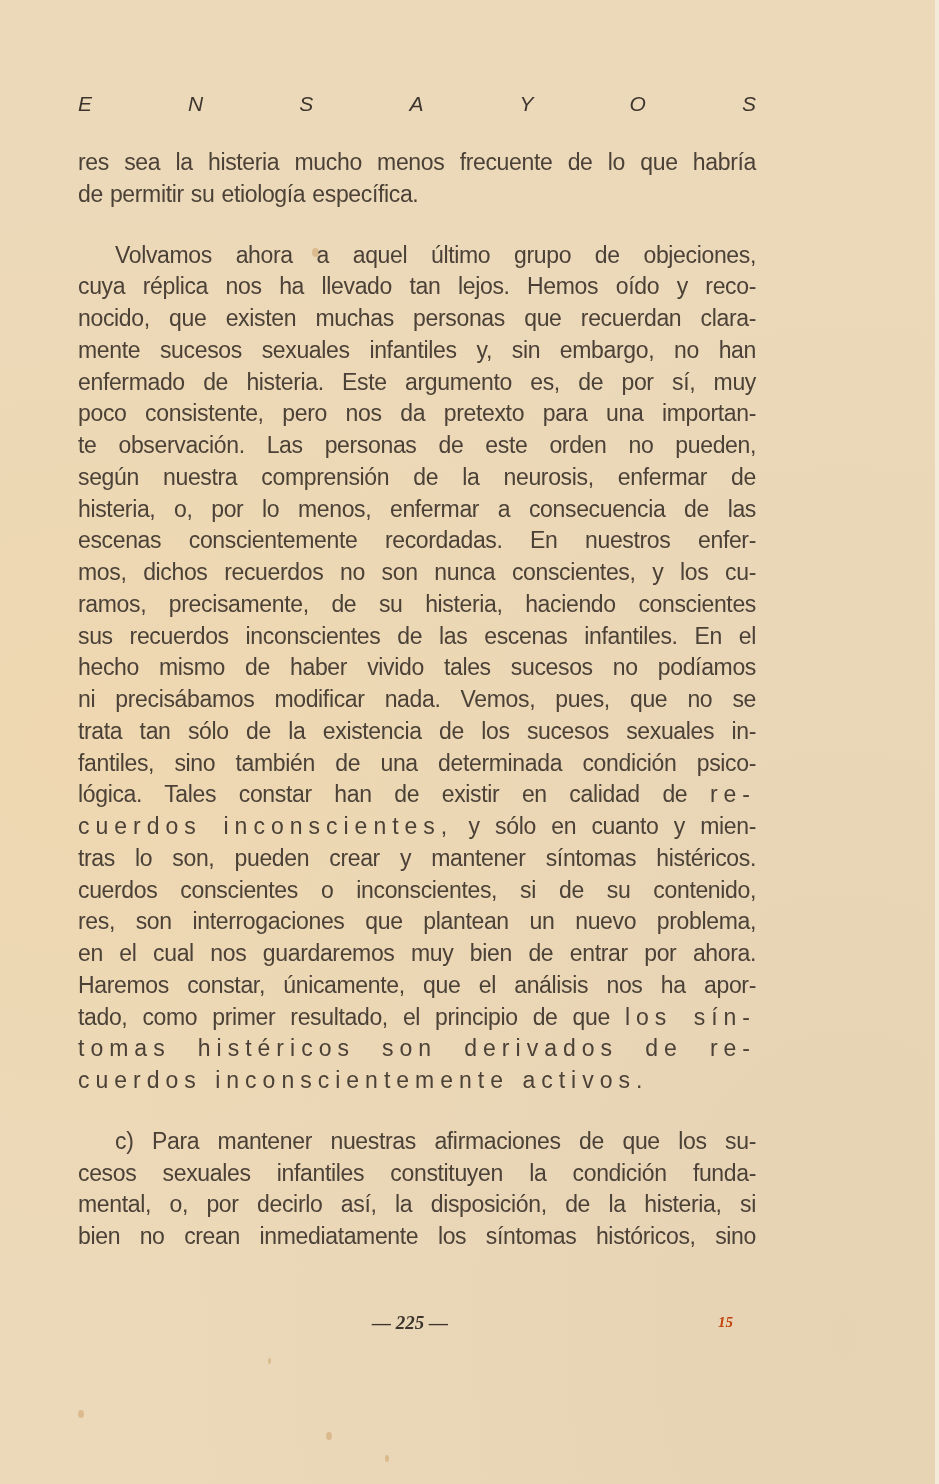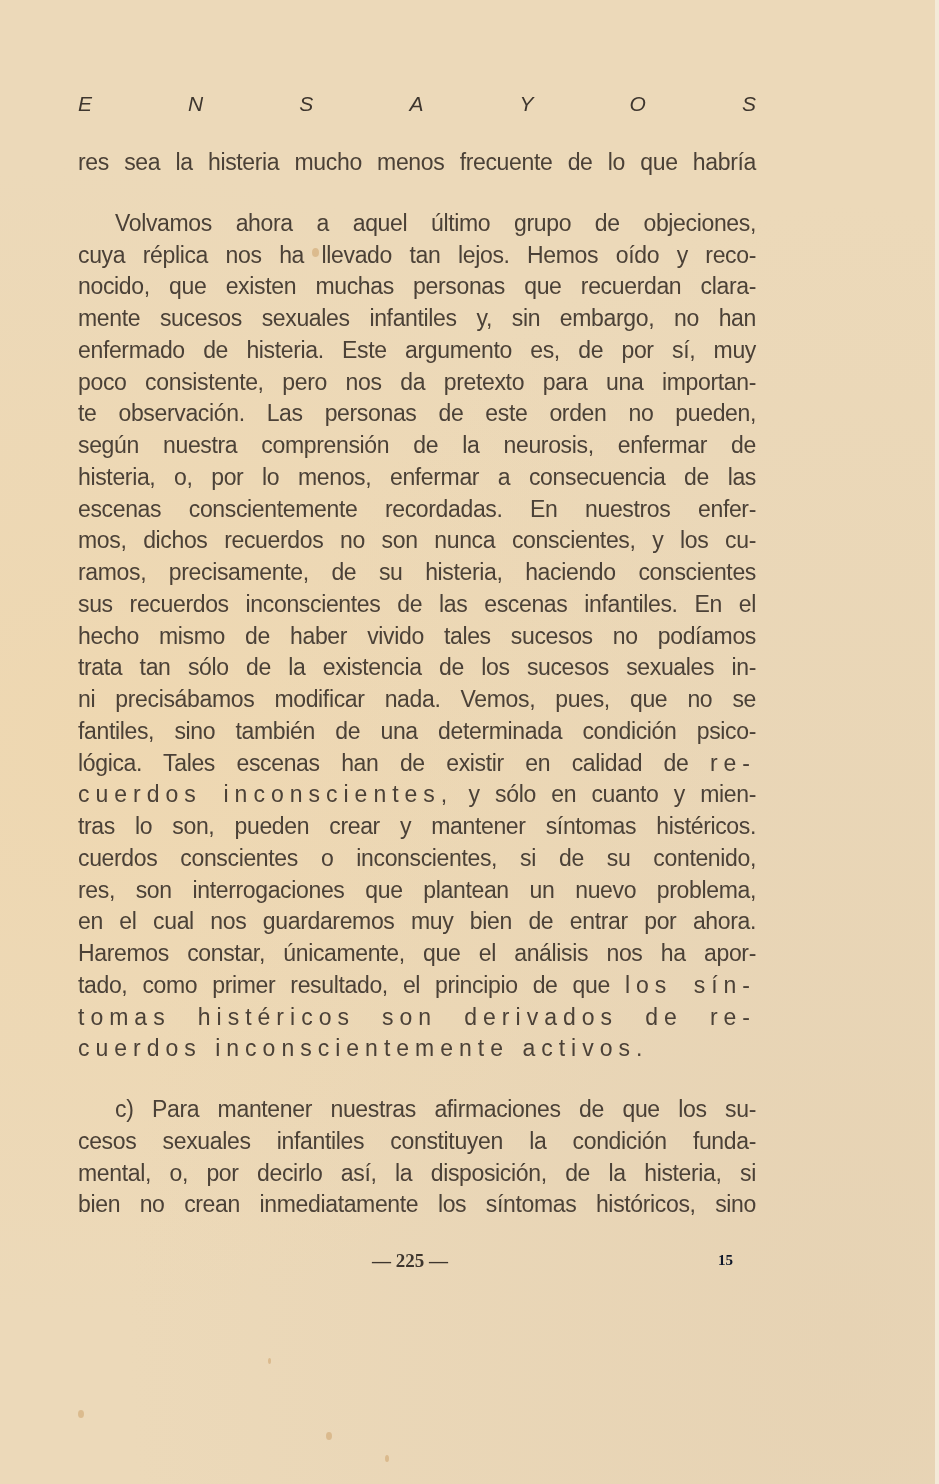--- a/index.html
+++ b/index.html
@@ -32,31 +32,31 @@
       text-align: justify; text-align-last: justify;
       white-space: nowrap;
       font-family: Liberation Sans, sans-serif;
       letter-spacing: -0.35px;
       word-spacing: 1px;
     }
     .line.last { text-align-last: left; }
     .line.indent { padding-left: 37px; margin-top: 29px; }
     .spaced { letter-spacing: 6px; }
     .footer {
-      position: absolute; top: 1250px; left: 0; width: 939px; height: 30px;
+      position: absolute; top: 1312px; left: 0; width: 939px; height: 30px; font-style: italic;
     }
     .page-number {
       position: absolute; left: 372px; top: 0;
       font-family: "Liberation Serif", serif; font-weight: bold;
       font-size: 19px; color: #3e362e;
     }
     .signature {
       position: absolute; left: 718px; top: 2px;
       font-family: "Liberation Serif", serif; font-weight: bold;
-      font-size: 15px; color: #0f172a;
+      font-size: 15px; color: #c2410c;
     }
     .spot {
       position: absolute; border-radius: 50%;
       background: rgba(200,150,90,0.45);
     }
   </style>
 </head>
 <body>
 
 <div class="page-edge"></div>
@@ -72,38 +72,39 @@
   <span>N</span>
   <span>S</span>
   <span>A</span>
   <span>Y</span>
   <span>O</span>
   <span>S</span>
 </div>
 
 <div class="text-block">
   <div class="line">res sea la histeria mucho menos frecuente de lo que habría</div>
+  <div class="line last">de permitir su etiología específica.</div>
   <div class="line indent">Volvamos ahora a aquel último grupo de objeciones,</div>
   <div class="line">cuya réplica nos ha llevado tan lejos. Hemos oído y reco-</div>
   <div class="line">nocido, que existen muchas personas que recuerdan clara-</div>
   <div class="line">mente sucesos sexuales infantiles y, sin embargo, no han</div>
   <div class="line">enfermado de histeria. Este argumento es, de por sí, muy</div>
   <div class="line">poco consistente, pero nos da pretexto para una importan-</div>
   <div class="line">te observación. Las personas de este orden no pueden,</div>
   <div class="line">según nuestra comprensión de la neurosis, enfermar de</div>
   <div class="line">histeria, o, por lo menos, enfermar a consecuencia de las</div>
   <div class="line">escenas conscientemente recordadas. En nuestros enfer-</div>
   <div class="line">mos, dichos recuerdos no son nunca conscientes, y los cu-</div>
   <div class="line">ramos, precisamente, de su histeria, haciendo conscientes</div>
   <div class="line">sus recuerdos inconscientes de las escenas infantiles. En el</div>
   <div class="line">hecho mismo de haber vivido tales sucesos no podíamos</div>
+  <div class="line">ni precisábamos modificar nada. Vemos, pues, que no se</div>
   <div class="line">trata tan sólo de la existencia de los sucesos sexuales in-</div>
-  <div class="line">ni precisábamos modificar nada. Vemos, pues, que no se</div>
   <div class="line">fantiles, sino también de una determinada condición psico-</div>
-  <div class="line"><span>lógica. Tales escenas han de existir en calidad de </span><span class="spaced">re-</span></div>
+  <div class="line"><span>lógica. Tales constar han de existir en calidad de </span><span class="spaced">re-</span></div>
   <div class="line"><span class="spaced">cuerdos inconscientes,</span><span> y sólo en cuanto y mien-</span></div>
   <div class="line">tras lo son, pueden crear y mantener síntomas histéricos.</div>
   <div class="line">cuerdos conscientes o inconscientes, si de su contenido,</div>
   <div class="line">res, son interrogaciones que plantean un nuevo problema,</div>
   <div class="line">en el cual nos guardaremos muy bien de entrar por ahora.</div>
   <div class="line">Haremos constar, únicamente, que el análisis nos ha apor-</div>
   <div class="line"><span>tado, como primer resultado, el principio de que </span><span class="spaced">los sín-</span></div>
   <div class="line spaced">tomas histéricos son derivados de re-</div>
   <div class="line spaced last">cuerdos inconscientemente activos.</div>
   <div class="line indent">c) Para mantener nuestras afirmaciones de que los su-</div>

